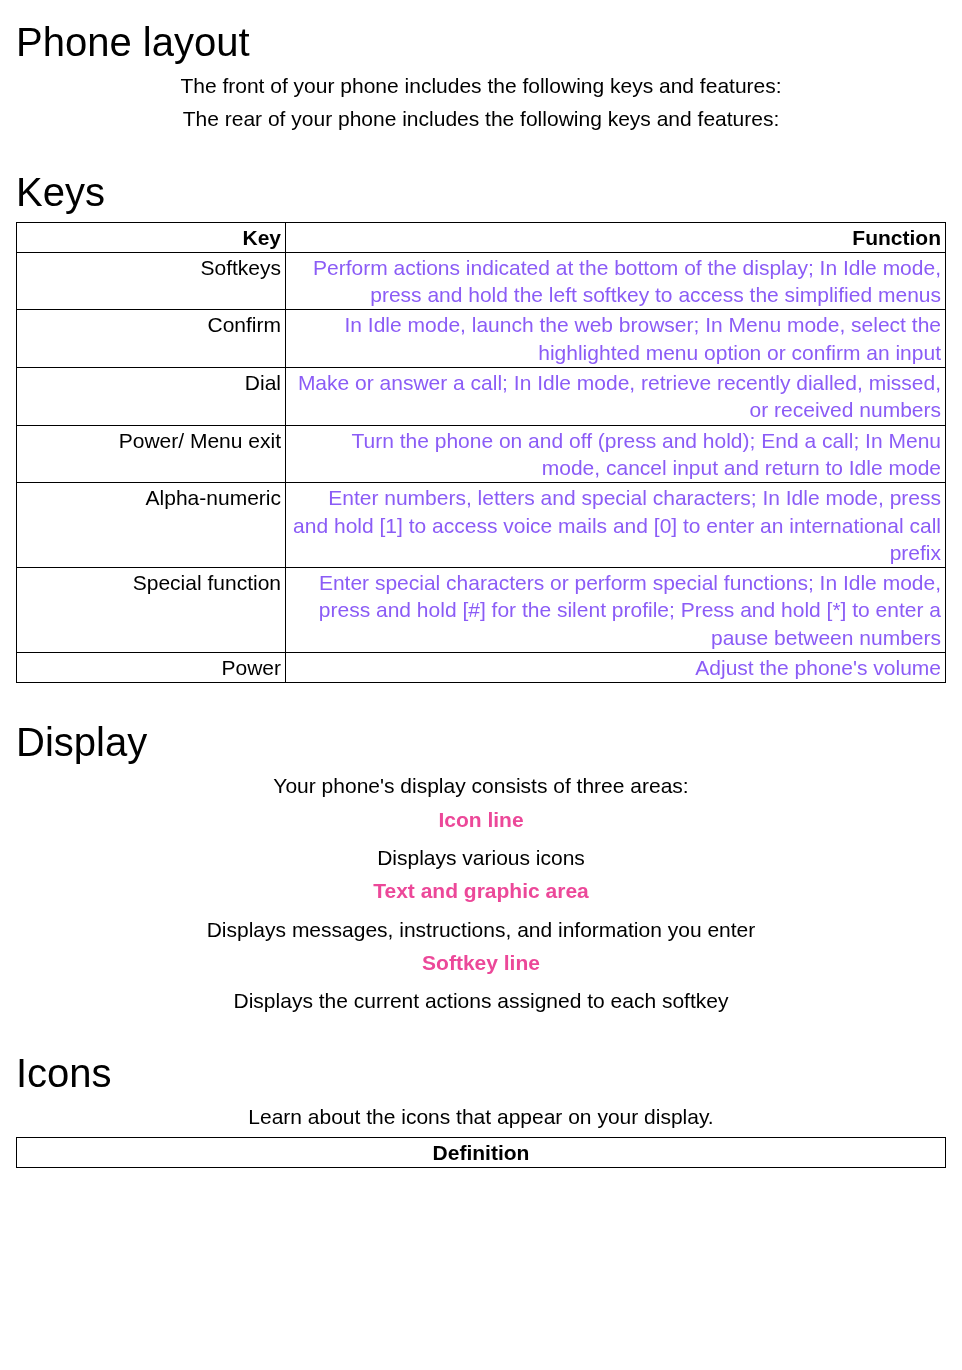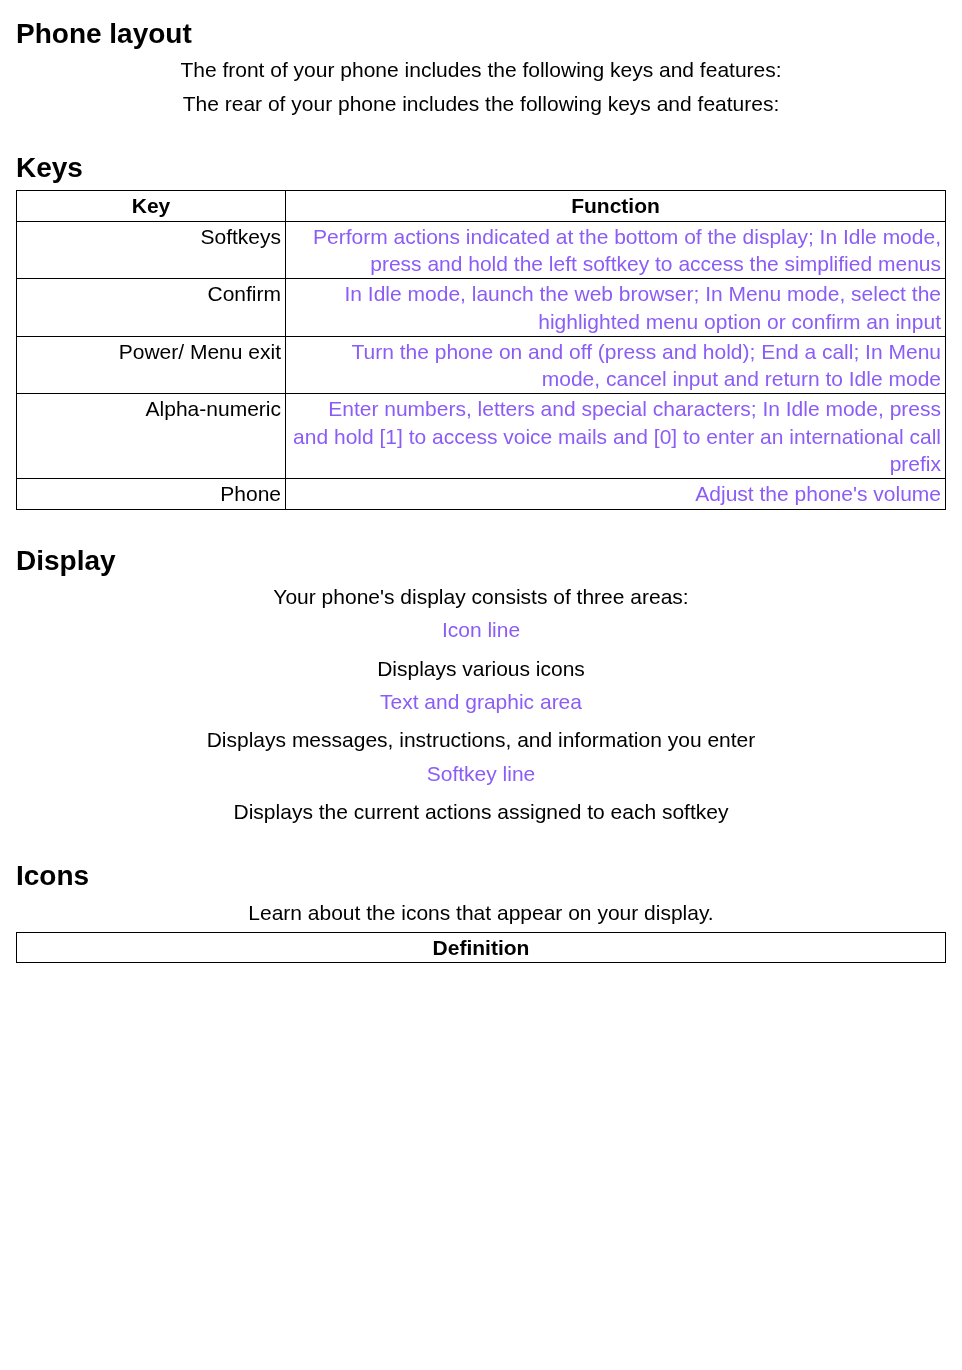--- a/index.html
+++ b/index.html
@@ -5,22 +5,22 @@
     body {
       font-family: Arial, Helvetica, sans-serif;
       margin: 0;
       padding: 16px 16px 16px 16px;
       color: #000;
       font-size: 21px;
       line-height: 1.3;
       width: 930px;
     }
     h1 {
-      font-size: 28px;
-      font-weight: 700;
+      font-size: 40px;
+      font-weight: 400;
       margin: 0 0 4px 0;
     }
     h1.tight {
       margin-top: 33px;
     }
     p {
       margin: 2px 0 6px 0;
       text-align: center;
     }
     table {
@@ -30,31 +30,32 @@
     }
     table.keys td, table.keys th {
       border: 1px solid #000;
       padding: 1px 4px 1px 4px;
       vertical-align: top;
       text-align: right;
       font-size: 21px;
     }
     table.keys th {
       font-weight: 700;
-      text-align: center;
+      text-align: right;
     }
     table.keys .col-key {
       width: 260px;
     }
     .blue {
       color: #8b5cf6;
     }
     .sub-label {
-      color: #8b5cf6;
+      color: #ec4899;
       margin-bottom: 0;
+      font-weight: bold;
     }
     .sub-desc {
       margin-top: 11px;
     }
     table.def {
       border-collapse: collapse;
       margin-top: 2px;
     }
     table.def th {
       border: 1px solid #000;
@@ -80,29 +81,37 @@
   </tr>
   <tr>
     <td>Softkeys</td>
     <td class="blue">Perform actions indicated at the bottom of the display; In Idle mode, press and hold the left softkey to access the simplified menus</td>
   </tr>
   <tr>
     <td>Confirm</td>
     <td class="blue">In Idle mode, launch the web browser; In Menu mode, select the highlighted menu option or confirm an input</td>
   </tr>
   <tr>
+    <td>Dial</td>
+    <td class="blue">Make or answer a call; In Idle mode, retrieve recently dialled, missed, or received numbers</td>
+  </tr>
+  <tr>
     <td>Power/ Menu exit</td>
     <td class="blue">Turn the phone on and off (press and hold); End a call; In Menu mode, cancel input and return to Idle mode</td>
   </tr>
   <tr>
     <td>Alpha-numeric</td>
     <td class="blue">Enter numbers, letters and special characters; In Idle mode, press and hold [1] to access voice mails and [0] to enter an international call prefix</td>
   </tr>
   <tr>
-    <td>Phone</td>
+    <td>Special function</td>
+    <td class="blue">Enter special characters or perform special functions; In Idle mode, press and hold [#] for the silent profile; Press and hold [*] to enter a pause between numbers</td>
+  </tr>
+  <tr>
+    <td>Power</td>
     <td class="blue">Adjust the phone's volume</td>
   </tr>
 </tbody>
   </table>
 
 <h1 class="tight">Display</h1>
 <p>Your phone's display consists of three areas:</p>
 
 <p class="sub-label">Icon line</p>
 <p class="sub-desc">Displays various icons</p>

